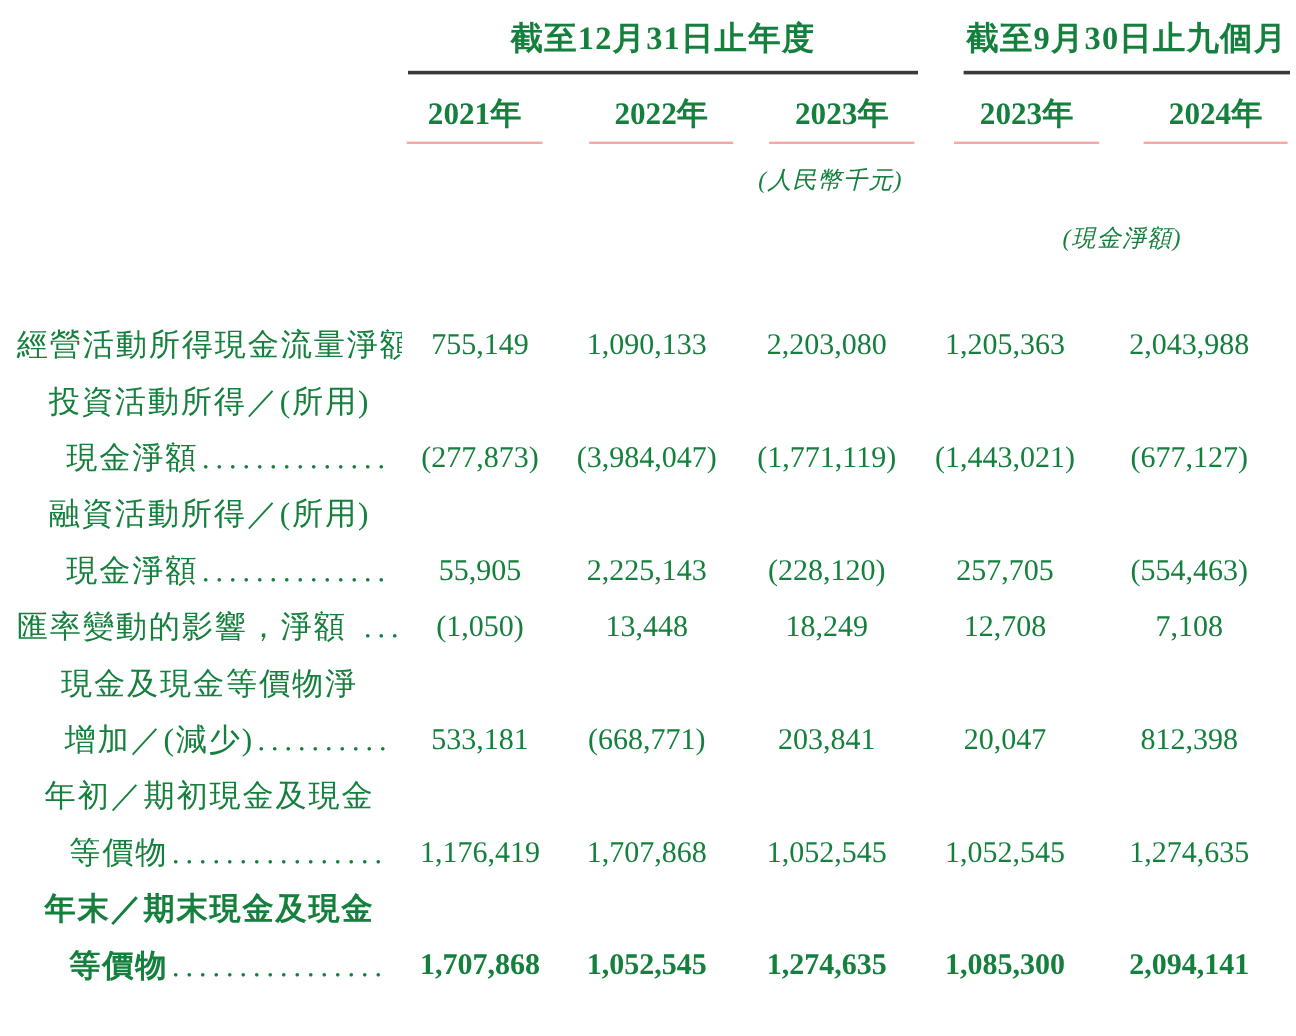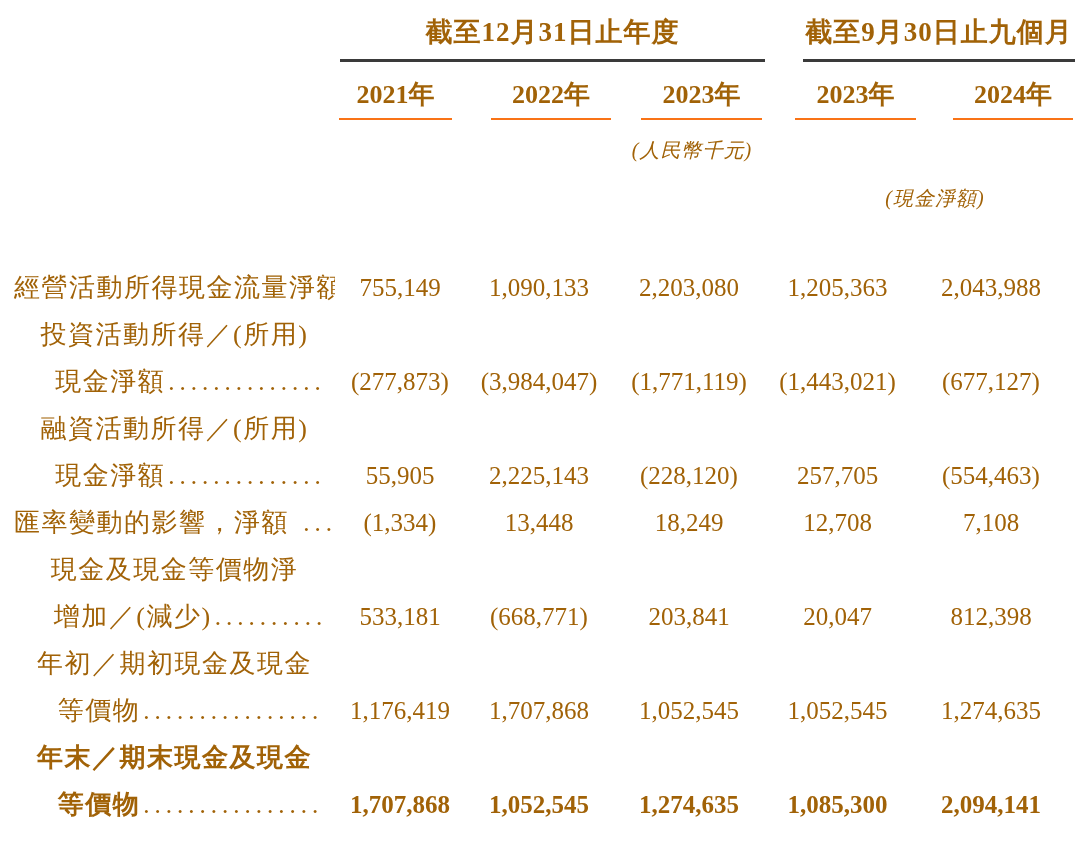--- a/index.html
+++ b/index.html
@@ -1,21 +1,21 @@
 <!DOCTYPE html>
 <html><head>
 <meta charset="utf-8">
 <style>
   html, body { margin: 0; padding: 0; background: #ffffff; }
   .page {
     position: relative;
     width: 1080px;
     height: 863px;
     background: #ffffff;
-    color: #a16207;
+    color: #15803d;
     font-family: "Liberation Serif", "DejaVu Serif", serif;
     overflow: hidden;
   }
   table.fin {
     border-collapse: collapse;
     table-layout: fixed;
     width: 1080px;
     margin: 0;
   }
   td { padding: 0; }
@@ -38,21 +38,21 @@
     padding-bottom: 9px;
     white-space: nowrap;
   }
   .g1 { margin: 0 2px 0 5px; }
   .g2 { margin: 0 5px 0 36px; }
 
   .yr {
     font-weight: bold;
     font-size: 26px;
     text-align: center;
-    border-bottom: 2px solid #f97316;
+    border-bottom: 2px solid #fca5a5;
     padding-bottom: 6px;
     white-space: nowrap;
   }
   .yr.y1 { margin: 0 15px 0 4px; }
   .yr.y2 { margin: 0 6px 0 24px; }
   .yr.y3 { margin: 0 5px 0 24px; }
   .yr.y4 { margin: 0 1px 0 28px; }
   .yr.y5 { margin: 0 7px 0 36px; }
 
   .note {
@@ -188,21 +188,21 @@
         <tr>
           <td class="lab ind"><span>現金淨額</span><span class="dots">..............</span></td>
           <td class="num c1">55,905</td>
           <td class="num c2">2,225,143</td>
           <td class="num c3">(228,120)</td>
           <td class="num c4">257,705</td>
           <td class="num c5">(554,463)</td>
         </tr>
         <tr>
           <td class="lab"><span>匯率變動的影響，淨額</span><span class="dots"> ....</span></td>
-          <td class="num c1">(1,334)</td>
+          <td class="num c1">(1,050)</td>
           <td class="num c2">13,448</td>
           <td class="num c3">18,249</td>
           <td class="num c4">12,708</td>
           <td class="num c5">7,108</td>
         </tr>
         <tr>
           <td class="lab"><span>現金及現金等價物淨</span></td>
           <td class="num c1"></td>
           <td class="num c2"></td>
           <td class="num c3"></td>

